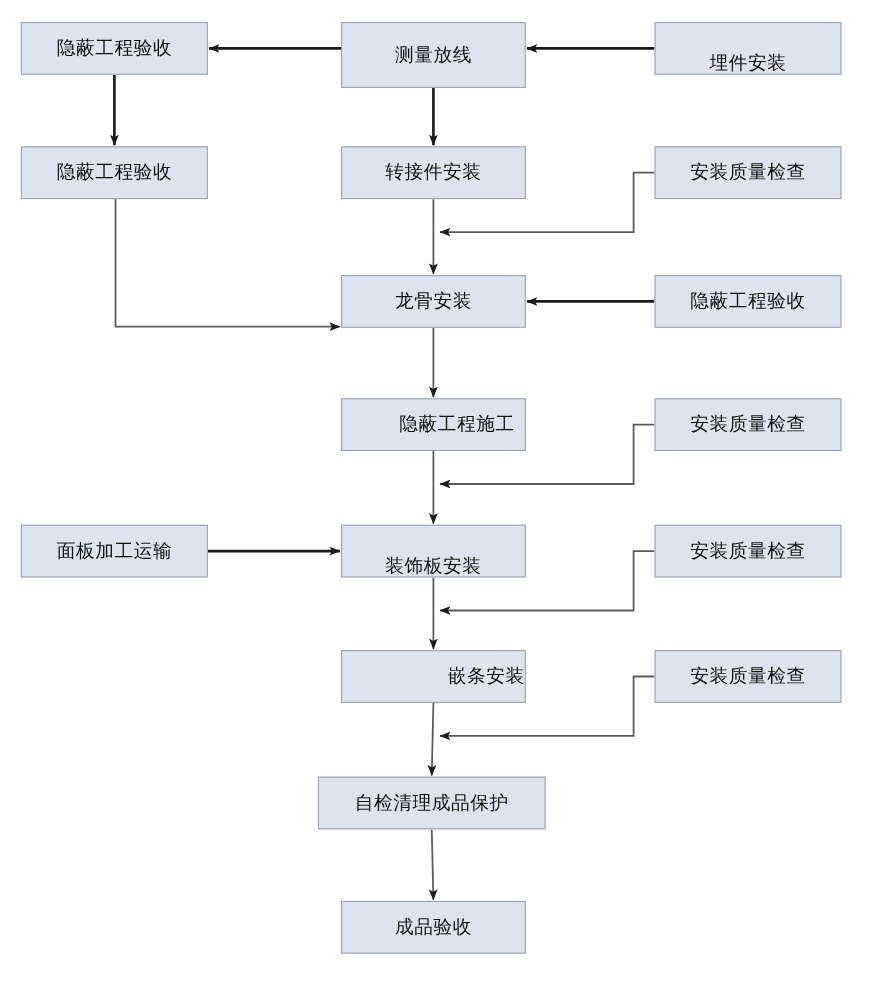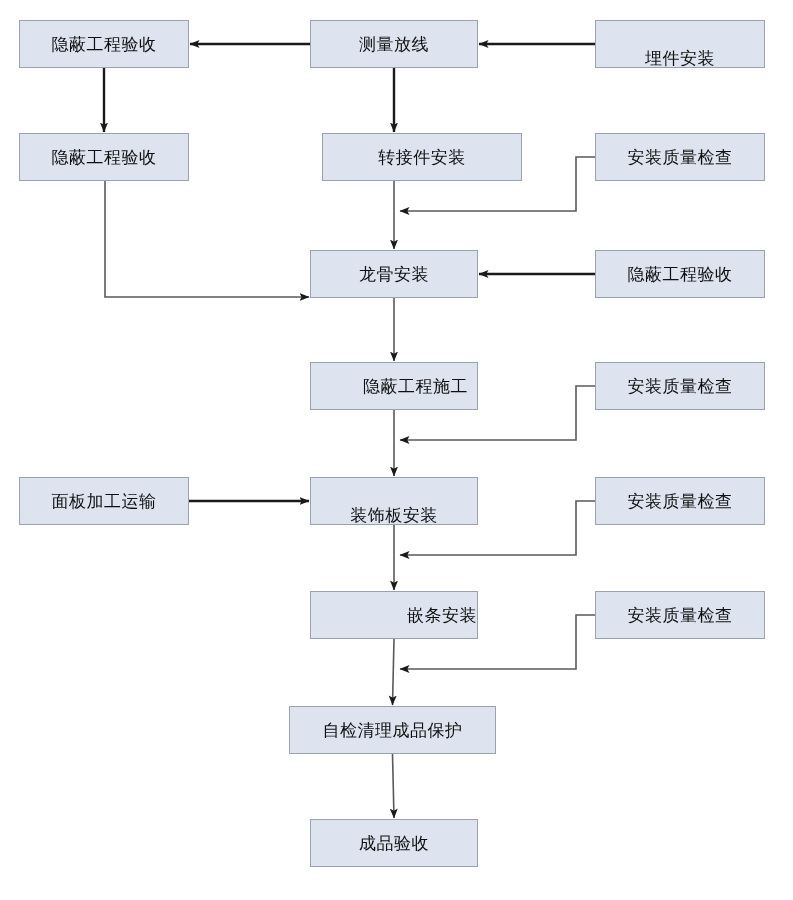--- a/index.html
+++ b/index.html
@@ -80,30 +80,30 @@
         <path d="M 595 615 L 576 615 L 576 669 L 400 669" stroke="#5a5a5a" stroke-width="1.6" fill="none" marker-end="url(#arrow-thin)"></path>
         <path d="M 394 639 L 392.5 705" stroke="#5a5a5a" stroke-width="1.6" fill="none" marker-end="url(#arrow-thin)"></path>
         <path d="M 392.5 754 L 394 818" stroke="#5a5a5a" stroke-width="1.6" fill="none" marker-end="url(#arrow-thin)"></path>
       </g>
   </svg>
 
   <div id="node-layer">
       <div class="node-box" style="left: 19px; top: 20px; width: 170px; height: 48px; background: rgb(221, 228, 240); border-color: rgb(154, 162, 174); color: rgb(16, 16, 16);">
         <span class="node-label">隐蔽工程验收</span>
       </div>
-      <div class="node-box" style="left: 310px; top: 20px; width: 168px; height: 48px; background: rgb(221, 228, 240); border-color: rgb(154, 162, 174); color: rgb(16, 16, 16);">
+      <div class="node-box" style="left: 310px; top: 20px; width: 168px; height: 60px; background: rgb(221, 228, 240); border-color: rgb(154, 162, 174); color: rgb(16, 16, 16);">
         <span class="node-label">测量放线</span>
       </div>
       <div class="node-box" style="left: 595px; top: 20px; width: 170px; height: 48px; background: rgb(221, 228, 240); border-color: rgb(154, 162, 174); color: rgb(16, 16, 16); align-items: flex-end;">
         <span class="node-label">埋件安装</span>
       </div>
       <div class="node-box" style="left: 19px; top: 133px; width: 170px; height: 48px; background: rgb(221, 228, 240); border-color: rgb(154, 162, 174); color: rgb(16, 16, 16);">
         <span class="node-label">隐蔽工程验收</span>
       </div>
-      <div class="node-box" style="left: 310px; top: 133px; width: 200px; height: 48px; background: rgb(221, 228, 240); border-color: rgb(154, 162, 174); color: rgb(16, 16, 16); margin-left: 12px;">
+      <div class="node-box" style="left: 310px; top: 133px; width: 168px; height: 48px; background: rgb(221, 228, 240); border-color: rgb(154, 162, 174); color: rgb(16, 16, 16);">
         <span class="node-label">转接件安装</span>
       </div>
       <div class="node-box" style="left: 595px; top: 133px; width: 170px; height: 48px; background: rgb(221, 228, 240); border-color: rgb(154, 162, 174); color: rgb(16, 16, 16);">
         <span class="node-label">安装质量检查</span>
       </div>
       <div class="node-box" style="left: 310px; top: 250px; width: 168px; height: 48px; background: rgb(221, 228, 240); border-color: rgb(154, 162, 174); color: rgb(16, 16, 16);">
         <span class="node-label">龙骨安装</span>
       </div>
       <div class="node-box" style="left: 595px; top: 250px; width: 170px; height: 48px; background: rgb(221, 228, 240); border-color: rgb(154, 162, 174); color: rgb(16, 16, 16);">
         <span class="node-label">隐蔽工程验收</span>

